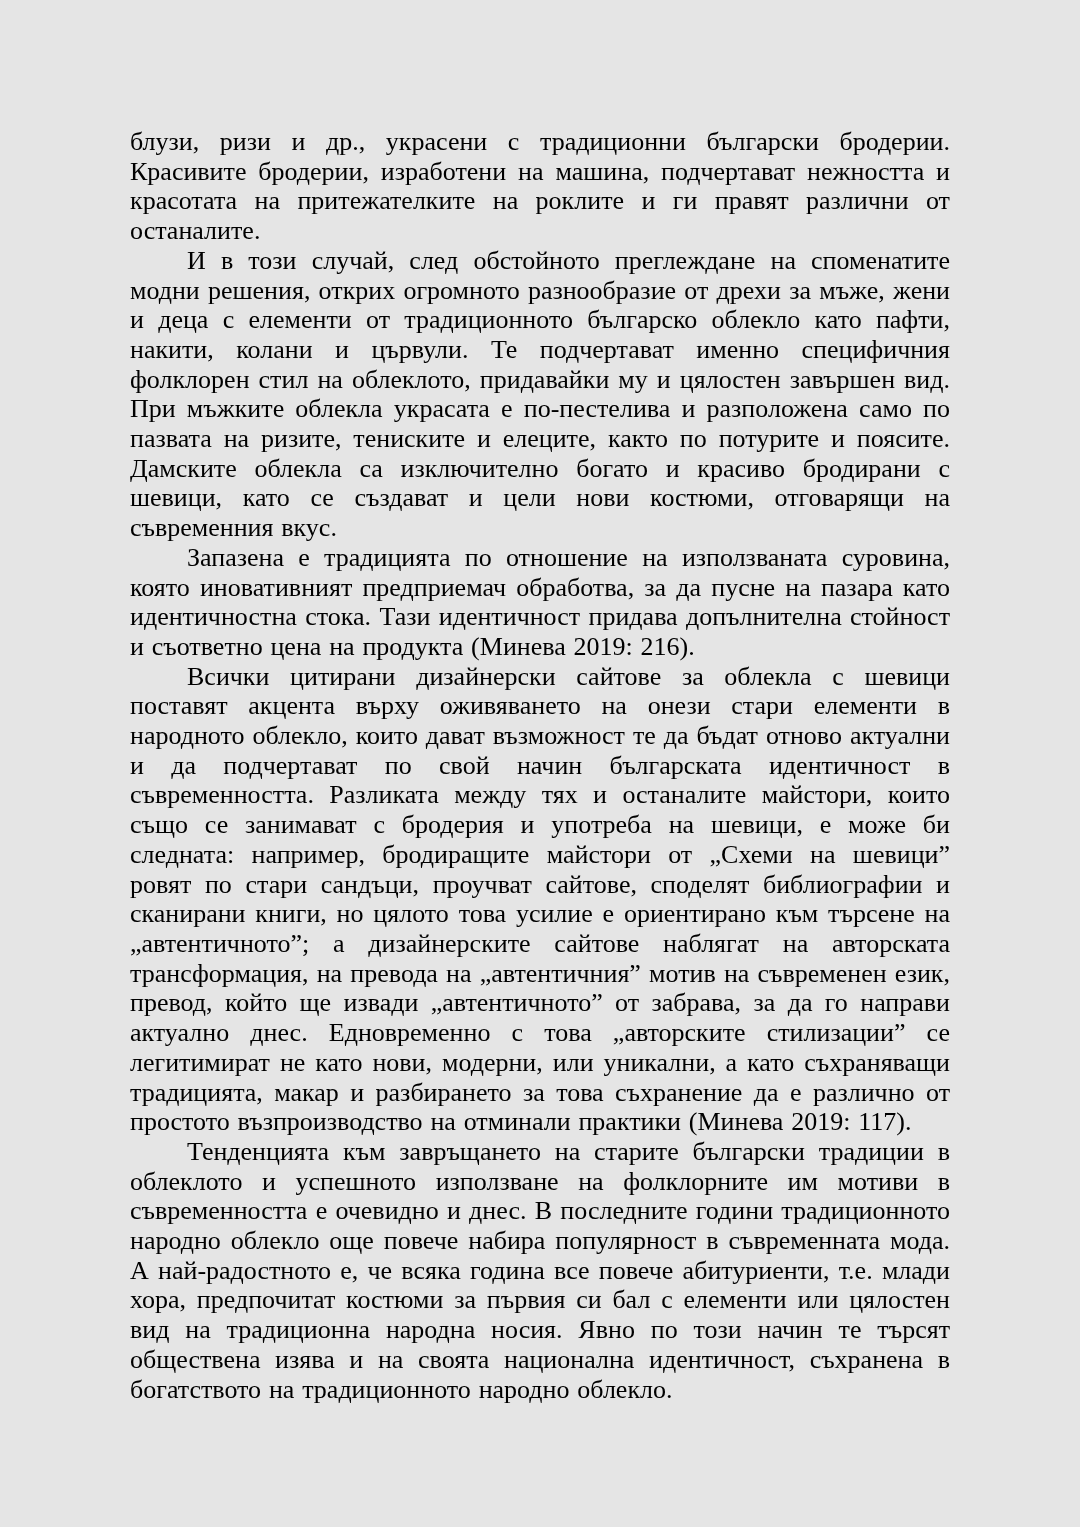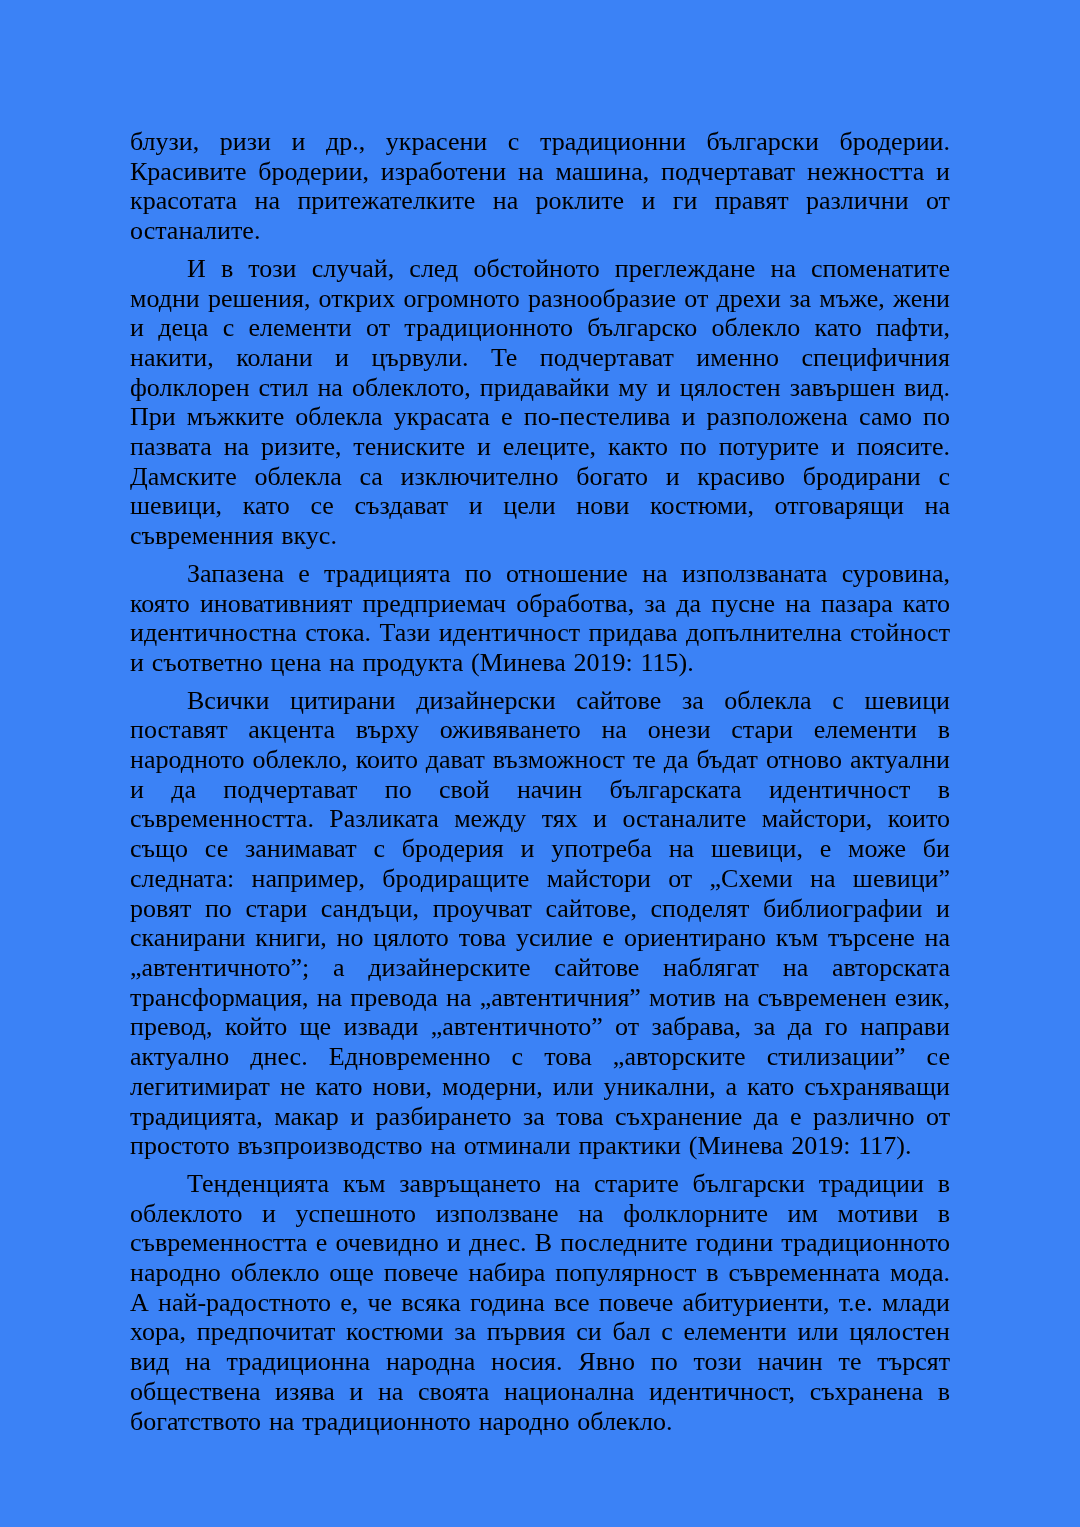--- a/index.html
+++ b/index.html
@@ -5,52 +5,51 @@
   html, body {
     margin: 0;
     padding: 0;
     background: #ffffff;
   }
   .page {
     position: relative;
     width: 1080px;
     height: 1527px;
     margin: 0 auto;
-    background: #3b82f6;
+    background: #e5e5e5;
     color: #000000;
     box-sizing: border-box;
     padding: 127px 116px 0 130px;
     overflow: hidden;
   }
   .content {
     width: 820px;
     font-family: "Liberation Serif", "DejaVu Serif", serif;
     font-size: 26px;
     line-height: 29.7px;
     text-align: justify;
     color: #000000;
   }
   .content p {
     margin: 0;
     padding: 0;
     word-spacing: 0.05em;
   }
   .content p.indent {
     text-indent: 57px;
-    margin-top: 8px;
   }
   .content p.continues {
     
     text-align-last: justify;
   }
 </style>
 </head>
 <body>
 
 <div class="page">
   <div class="content">
     <p>блузи, ризи и др., украсени с традиционни български бродерии. Красивите бродерии, изработени на машина, подчертават нежността и красотата на притежателките на роклите и ги правят различни от останалите.</p>
     <p class="indent">И в този случай, след обстойното преглеждане на споменатите модни решения, открих огромното разнообразие от дрехи за мъже, жени и деца с елементи от традиционното българско облекло като пафти, накити, колани и цървули. Те подчертават именно специфичния фолклорен стил на облеклото, придавайки му и цялостен завършен вид. При мъжките облекла украсата е по-пестелива и разположена само по пазвата на ризите, тениските и елеците, както по потурите и поясите. Дамските облекла са изключително богато и красиво бродирани с шевици, като се създават и цели нови костюми, отговарящи на съвременния вкус.</p>
-    <p class="indent">Запазена е традицията по отношение на използваната суровина, която иновативният предприемач обработва, за да пусне на пазара като идентичностна стока. Тази идентичност придава допълнителна стойност и съответно цена на продукта (Минева 2019: 115).</p>
+    <p class="indent">Запазена е традицията по отношение на използваната суровина, която иновативният предприемач обработва, за да пусне на пазара като идентичностна стока. Тази идентичност придава допълнителна стойност и съответно цена на продукта (Минева 2019: 216).</p>
     <p class="indent">Всички цитирани дизайнерски сайтове за облекла с шевици поставят акцента върху оживяването на онези стари елементи в народното облекло, които дават възможност те да бъдат отново актуални и да подчертават по свой начин българската идентичност в съвременността. Разликата между тях и останалите майстори, които също се занимават с бродерия и употреба на шевици, е може би следната: например, бродиращите майстори от „Схеми на шевици” ровят по стари сандъци, проучват сайтове, споделят библиографии и сканирани книги, но цялото това усилие е ориентирано към търсене на „автентичното”; а дизайнерските сайтове наблягат на авторската трансформация, на превода на „автентичния” мотив на съвременен език, превод, който ще извади „автентичното” от забрава, за да го направи актуално днес. Едновременно с това „авторските стилизации” се легитимират не като нови, модерни, или уникални, а като съхраняващи традицията, макар и разбирането за това съхранение да е различно от простото възпроизводство на отминали практики (Минева 2019: 117).</p>
     <p class="indent">Тенденцията към завръщането на старите български традиции в облеклото и успешното използване на фолклорните им мотиви в съвременността е очевидно и днес. В последните години традиционното народно облекло още повече набира популярност в съвременната мода. А най-радостното е, че всяка година все повече абитуриенти, т.е. млади хора, предпочитат костюми за първия си бал с елементи или цялостен вид на традиционна народна носия. Явно по този начин те търсят обществена изява и на своята национална идентичност, съхранена в богатството на традиционното народно облекло.</p>
   </div>
 </div>
 
 </body></html>

